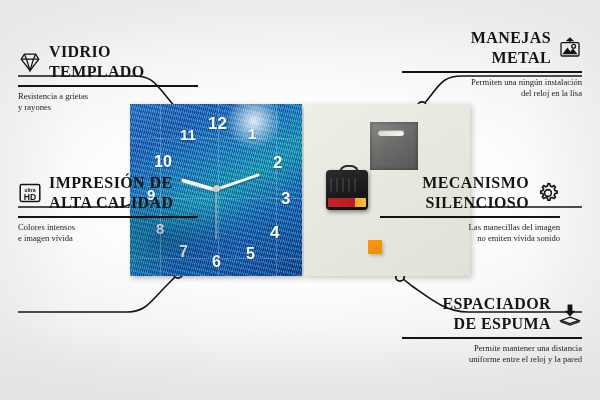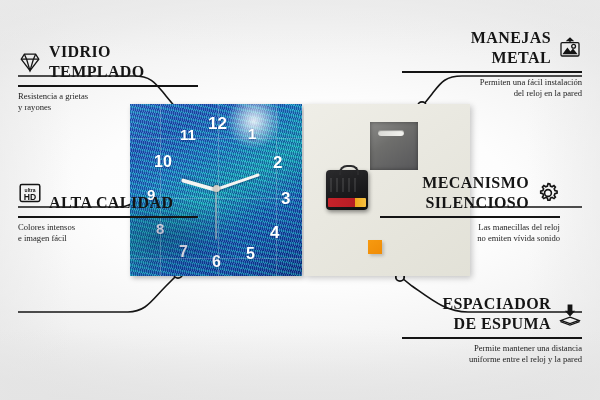--- a/index.html
+++ b/index.html
@@ -180,26 +180,26 @@
   <div class="callout left" style="left:18px;top:173px;">
     <div class="head">
       <span class="ico">
         <svg viewBox="0 0 24 24" width="24" height="24">
           <rect x="2.2" y="3.6" width="19.6" height="16.8" rx="1.6" fill="none" stroke="#141414" stroke-width="1.5"></rect>
           <text x="12" y="11" font-family="Liberation Sans, sans-serif" font-size="5" font-weight="700" text-anchor="middle" fill="#141414">ultra</text>
           <text x="12" y="18.6" font-family="Liberation Sans, sans-serif" font-size="8.6" font-weight="700" text-anchor="middle" fill="#141414">HD</text>
         </svg>
       </span>
       <span class="title">
-        <br><span>ALTA CALIDAD</span>
-      </span>
-    </div>
-    <div class="rule"></div>
-    <div class="desc">
-      <span>Colores intensos</span><br><span>e imagen fácil</span>
+        <span>IMPRESIÓN DE</span><br><span>ALTA CALIDAD</span>
+      </span>
+    </div>
+    <div class="rule"></div>
+    <div class="desc">
+      <span>Colores intensos</span><br><span>e imagen vívida</span>
     </div>
   </div>
 
 
   <div class="callout right" style="left:402px;top:28px;">
     <div class="head">
       <span class="title">
         <span>MANEJAS</span><br><span>METAL</span>
       </span>
       <span class="ico">
@@ -207,39 +207,39 @@
           <path d="M9.4 4.6 L12 2.2 L14.6 4.6 Z"></path>
           <path d="M12 4.6 V6.4"></path>
           <rect x="3" y="6.6" width="18" height="13.4" rx="1.2"></rect>
           <path d="M4.4 18.2 L9.4 11.6 L12.4 15.4 L15 12.4 L19.6 18.2 Z" fill="#141414" stroke="none"></path>
           <circle cx="15.6" cy="10.2" r="1.9"></circle>
         </svg>
       </span>
     </div>
     <div class="rule"></div>
     <div class="desc">
-      <span>Permiten una fácil instalación</span><br><span>del reloj en la pared</span>
+      <span>Permiten una ningún instalación</span><br><span>del reloj en la lisa</span>
     </div>
   </div>
 
   <div class="callout right" style="left:380px;top:173px;">
     <div class="head">
       <span class="title">
         <span>MECANISMO</span><br><span>SILENCIOSO</span>
       </span>
       <span class="ico">
         <svg viewBox="0 0 24 24" width="24" height="24" fill="none" stroke="#141414" stroke-width="1.6">
           <path d="M12 2.6 l1.9 .3 .5 2.2 1.7 .7 1.9-1.2 1.4 1.4 -1.2 1.9 .7 1.7 2.2 .5 0 2 -2.2 .5 -.7 1.7 1.2 1.9 -1.4 1.4 -1.9-1.2 -1.7 .7 -.5 2.2 -2 0 -.5-2.2 -1.7-.7 -1.9 1.2 -1.4-1.4 1.2-1.9 -.7-1.7 -2.2-.5 0-2 2.2-.5 .7-1.7 -1.2-1.9 1.4-1.4 1.9 1.2 1.7-.7 .5-2.2 z"></path>
           <circle cx="12" cy="12" r="3.4"></circle>
         </svg>
       </span>
     </div>
     <div class="rule"></div>
     <div class="desc">
-      <span>Las manecillas del reloj</span><br><span>no emiten vívida sonido</span>
+      <span>Las manecillas del imagen</span><br><span>no emiten vívida sonido</span>
     </div>
   </div>
 
   <div class="callout right" style="left:402px;top:294px;">
     <div class="head">
       <span class="title">
         <span>ESPACIADOR</span><br><span>DE ESPUMA</span>
       </span>
       <span class="ico">
         <svg viewBox="0 0 24 24" width="24" height="24" fill="none" stroke="#141414" stroke-width="1.3">

